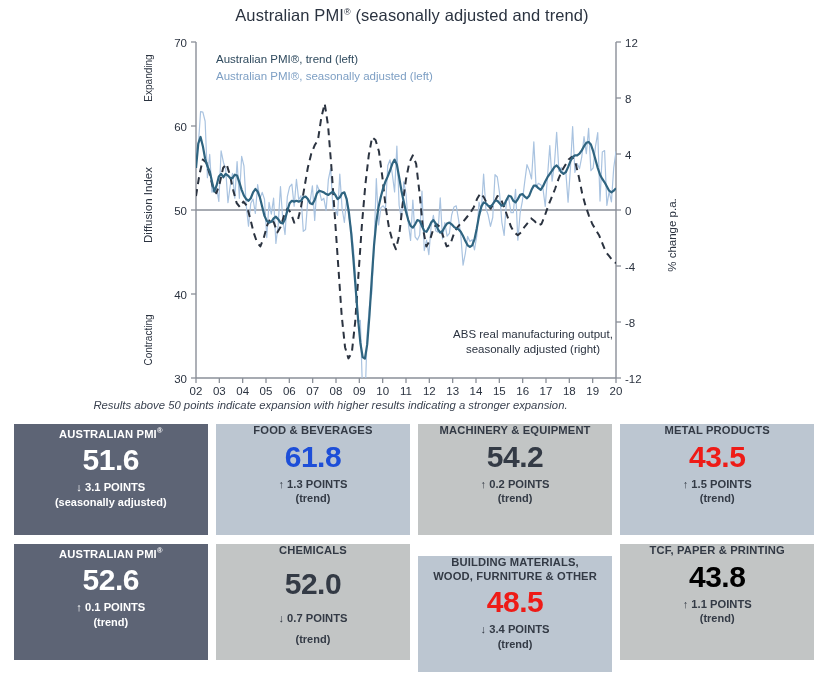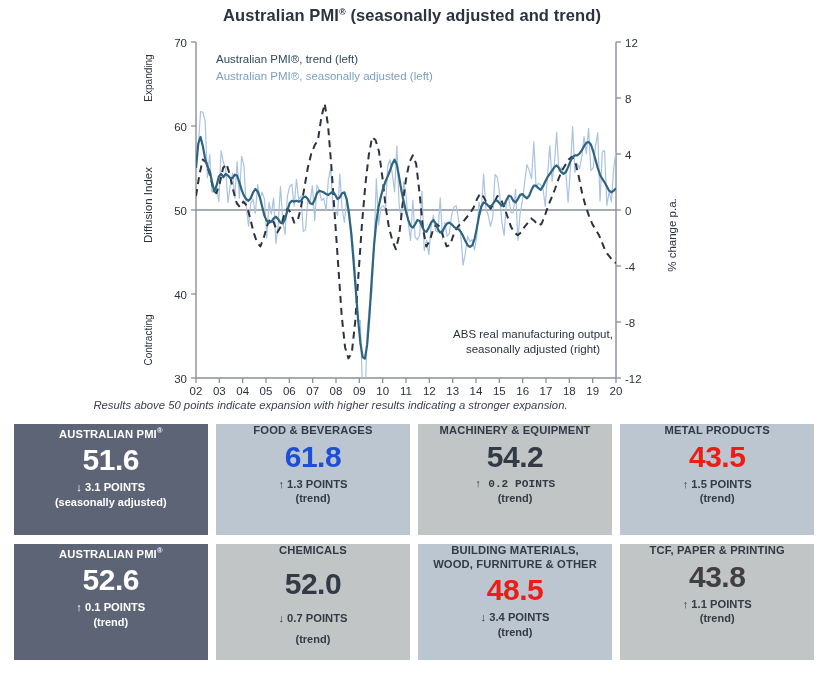--- a/index.html
+++ b/index.html
@@ -8,21 +8,21 @@
     background:#ffffff;
     font-family:"Liberation Sans","DejaVu Sans",sans-serif;
     color:#2b3340;
     overflow:hidden;
     position:relative;
   }
   
   #chart-block{position:relative;width:828px;height:418px;}
   #chart-title{
     position:absolute;top:6px;left:0;width:824px;text-align:center;
-    font-size:16.5px;font-weight:bold;color:#2b3340;letter-spacing:.1px;
+    font-size:16.5px;font-weight:normal;color:#2b3340;letter-spacing:.1px;
   }
   #chart-title sup{font-size:9px;vertical-align:super;}
   #plot-svg{position:absolute;top:0;left:0;}
   .ax-tick{font-size:11.5px;fill:#2b3340;font-family:"Liberation Sans",sans-serif;}
   .ax-tick-r{font-size:11.5px;fill:#2b3340;font-family:"Liberation Sans",sans-serif;}
   .ax-rot{font-size:10px;fill:#2b3340;font-family:"Liberation Sans",sans-serif;}
   .ax-rot-big{font-size:11.5px;fill:#2b3340;font-family:"Liberation Sans",sans-serif;}
   .leg-dark{font-size:11.5px;fill:#2f4a5e;font-family:"Liberation Sans",sans-serif;}
   .leg-light{font-size:11.5px;fill:#7d9fc4;font-family:"Liberation Sans",sans-serif;}
   .annot{font-size:11.5px;fill:#2b3340;font-family:"Liberation Sans",sans-serif;}
@@ -155,21 +155,21 @@
       </div>
       <div class="card" style="background: rgb(188, 198, 209);">
         <div class="card-title" style="color: rgb(51, 58, 69);">FOOD &amp; BEVERAGES</div>
         <div class="card-value" style="color: #1d4ed8;">61.8</div>
         <div class="card-change" style="color: rgb(51, 58, 69);">↑ 1.3 POINTS</div>
         <div class="card-note" style="color: rgb(51, 58, 69);">(trend)</div>
       </div>
       <div class="card" style="background: rgb(194, 197, 197);">
         <div class="card-title" style="color: rgb(51, 58, 69);">MACHINERY &amp; EQUIPMENT</div>
         <div class="card-value" style="color: rgb(51, 58, 69);">54.2</div>
-        <div class="card-change" style="color: rgb(51, 58, 69); font-family: Liberation Mono, monospace;">↑ 0.2 POINTS</div>
+        <div class="card-change" style="color: rgb(51, 58, 69);">↑ 0.2 POINTS</div>
         <div class="card-note" style="color: rgb(51, 58, 69);">(trend)</div>
       </div>
       <div class="card" style="background: rgb(188, 198, 209);">
         <div class="card-title" style="color: rgb(51, 58, 69);">METAL PRODUCTS</div>
         <div class="card-value" style="color: rgb(238, 27, 23);">43.5</div>
         <div class="card-change" style="color: rgb(51, 58, 69); text-align: center;">↑ 1.5 POINTS</div>
         <div class="card-note" style="color: rgb(51, 58, 69);">(trend)</div>
       </div>
     </div>
   <div class="card-row" id="card-row-2">
@@ -178,26 +178,26 @@
         <div class="card-value" style="color: rgb(255, 255, 255);">52.6</div>
         <div class="card-change" style="color: rgb(255, 255, 255);">↑ 0.1 POINTS</div>
         <div class="card-note" style="color: rgb(255, 255, 255);">(trend)</div>
       </div>
       <div class="card tall" style="background: rgb(194, 197, 197); gap: 7px;">
         <div class="card-title" style="color: rgb(51, 58, 69);">CHEMICALS</div>
         <div class="card-value" style="color: rgb(51, 58, 69);">52.0</div>
         <div class="card-change" style="color: rgb(51, 58, 69);">↓ 0.7 POINTS</div>
         <div class="card-note" style="color: rgb(51, 58, 69);">(trend)</div>
       </div>
-      <div class="card tall" style="background: rgb(188, 198, 209);">
+      <div class="card tall" style="background: rgb(188, 198, 209); margin-top: 12px;">
         <div class="card-title" style="color: rgb(51, 58, 69);">BUILDING MATERIALS,<br>WOOD, FURNITURE &amp; OTHER</div>
         <div class="card-value" style="color: rgb(238, 27, 23);">48.5</div>
         <div class="card-change" style="color: rgb(51, 58, 69);">↓ 3.4 POINTS</div>
         <div class="card-note" style="color: rgb(51, 58, 69);">(trend)</div>
       </div>
       <div class="card tall" style="background: rgb(194, 197, 197);">
         <div class="card-title" style="color: rgb(51, 58, 69);">TCF, PAPER &amp; PRINTING</div>
-        <div class="card-value" style="color: #404040;">43.8</div>
+        <div class="card-value" style="color: #000000;">43.8</div>
         <div class="card-change" style="color: rgb(51, 58, 69);">↑ 1.1 POINTS</div>
         <div class="card-note" style="color: rgb(51, 58, 69);">(trend)</div>
       </div>
     </div>
 </div>
 
 </body></html>

